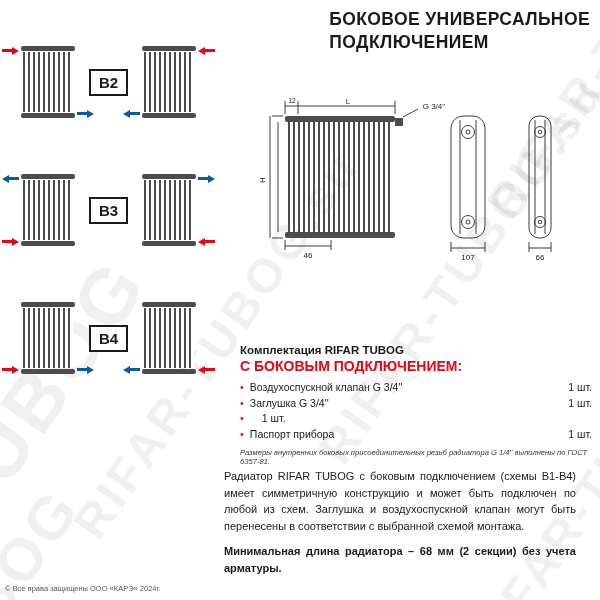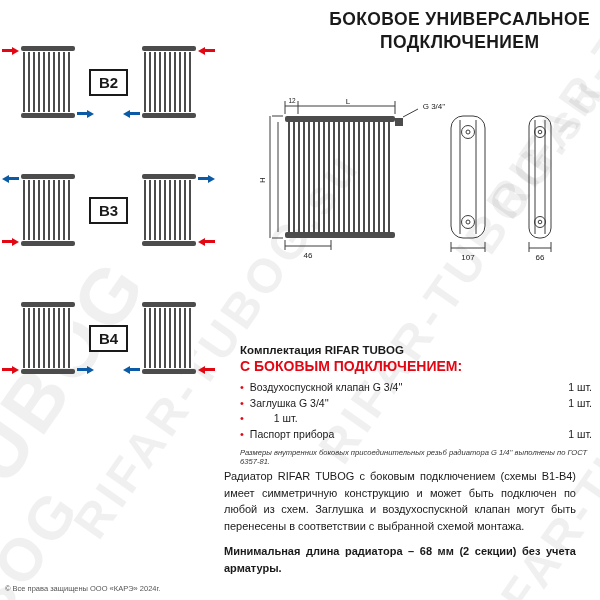--- a/index.html
+++ b/index.html
@@ -24,21 +24,21 @@
   }
   .wm:nth-child(1){left:-45px;top:470px;font-size:78px}
   .wm:nth-child(2){left:85px;top:505px;font-size:48px}
   .wm:nth-child(3){left:330px;top:430px;font-size:48px}
   .wm:nth-child(4){left:480px;top:625px;font-size:48px}
   .wm:nth-child(5){left:-70px;top:655px;font-size:60px}
   .wm:nth-child(6){left:498px;top:185px;font-size:48px}
 
   
   .title{
-    position:absolute;top:8px;right:10px;margin:0;text-align:center;
+    position:absolute;top:8px;right:10px;margin:0;text-align:left;
     font-size:17.5px;line-height:1.3;font-weight:800;letter-spacing:.4px;
   }
 
   
   .schemes{position:absolute;left:0;top:46px;width:234px}
   .scheme-row{display:flex;align-items:center;margin:0 0 56px 22px;height:72px}
   .scheme-label{
     border:2px solid #1a1a1a;background:#fff;font-weight:800;font-size:15px;
     padding:3px 8px;margin:0 15px;position:relative;z-index:2;flex:0 0 auto;
   }
@@ -72,21 +72,21 @@
     position:absolute;left:252px;top:274px;font-size:8.5px;font-style:italic;color:#222;
   }
 
   
   .package{position:absolute;left:240px;top:344px;width:352px}
   .pkg-head{font-size:11.5px;font-weight:800;margin:0 0 2px}
   .pkg-sub{font-size:14px;font-weight:800;color:var(--accent);margin:0 0 7px}
   .pkg-item{display:flex;align-items:baseline;font-size:10.5px;margin:3.5px 0}
   .bullet{color:var(--accent);margin-right:6px;font-size:11px;line-height:1}
   .pkg-label{flex:1 1 auto}
-  .pkg-qty{margin-left:24px;flex:0 0 auto}
+  .pkg-qty{margin-left:12px;flex:0 0 auto}
   .pkg-note{font-size:7.6px;font-style:italic;color:#333;margin:8px 0 0}
 
   
   .description{position:absolute;left:224px;top:468px;width:352px;font-size:11px;line-height:1.5;text-align:justify}
   .description p{margin:0}
   .description .min-len{font-weight:800;margin-top:9px}
 
   
   .footer{position:absolute;left:5px;bottom:7px;font-size:7.5px;color:#555}
 </style>

